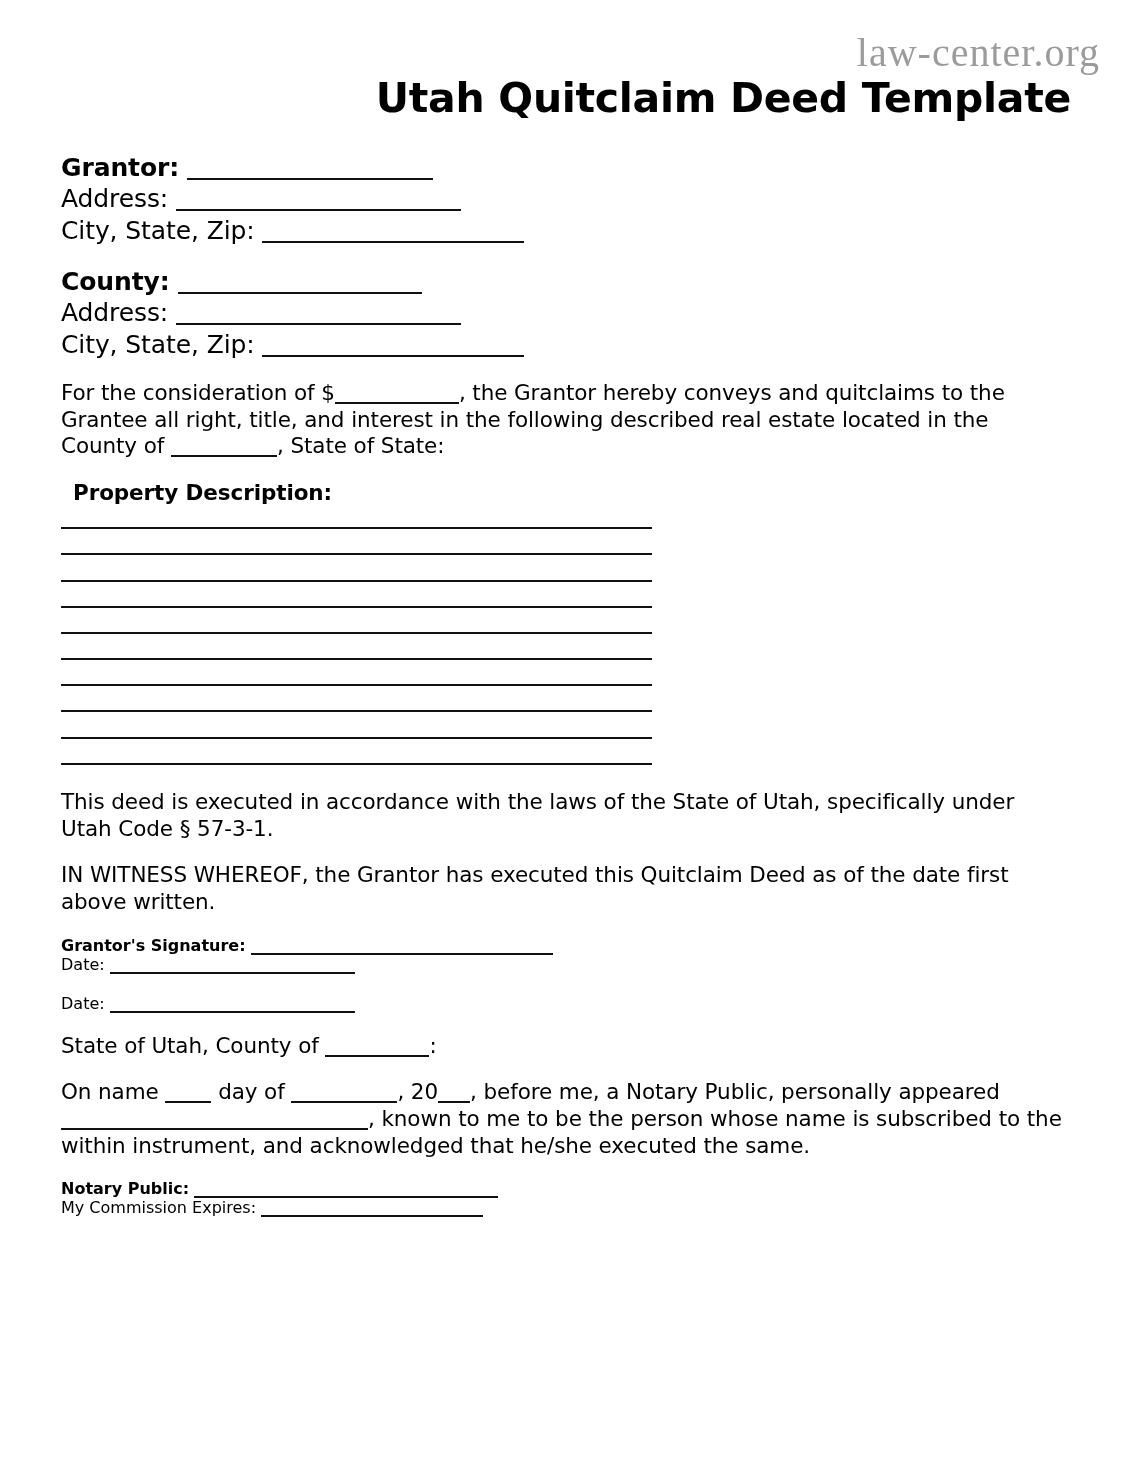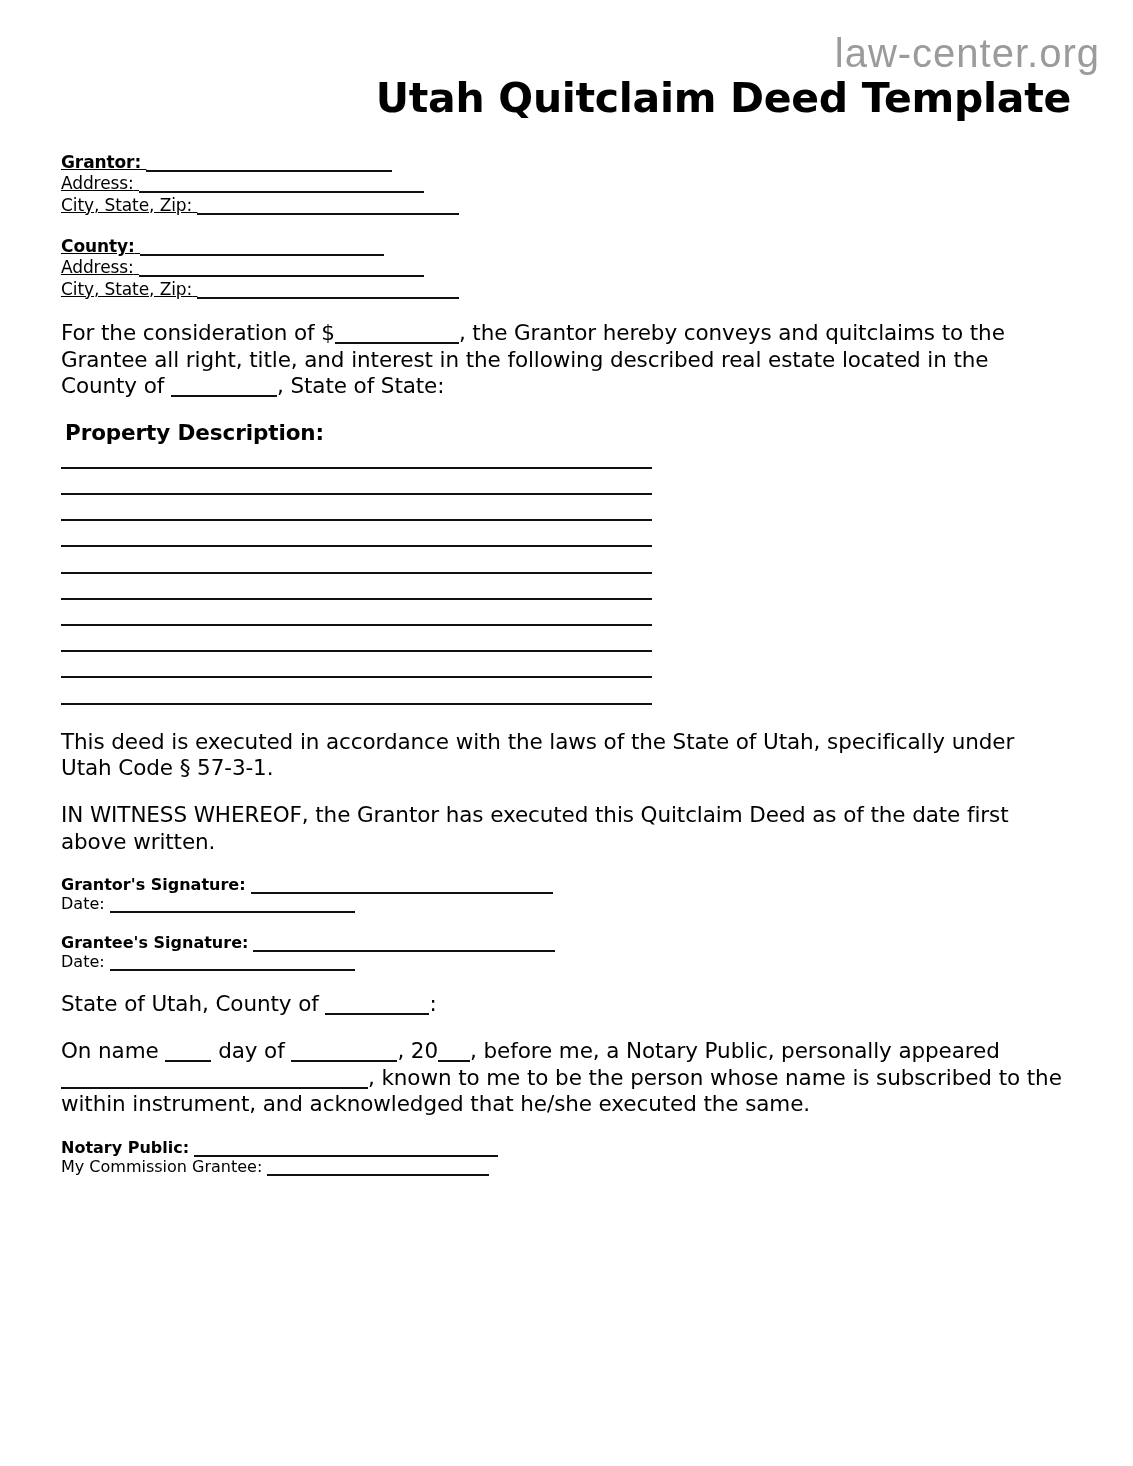--- a/index.html
+++ b/index.html
@@ -21,21 +21,21 @@
     left: 0; top: 0;
     width: 1133px;
     height: 1466px;
     background: #ffffff;
   }
 
   .watermark {
     position: absolute;
     right: 33px;
     top: 33px;
-    font-family: Liberation Sans, sans-serif;
+    font-family: Liberation Serif, serif;
     font-size: 40px;
     letter-spacing: 1px;
     color: #9b9b9b;
     white-space: nowrap;
     line-height: 1;
   }
 
   .content {
     position: absolute;
     left: 61px;
@@ -56,39 +56,38 @@
     font-size: 21.5px;
     line-height: 1.24;
     margin: 0 0 20px 0;
     letter-spacing: -0.1px;
   }
 
   .block {
     margin: 0 0 20px 0;
   }
   .block .row {
-    font-size: 17px;
+    font-size: 25px;
     line-height: 1.255;
     letter-spacing: -0.1px;
     white-space: nowrap;
-    text-decoration: underline;
   }
   .row .lbl-b { font-weight: bold; }
 
   .fill {
     display: inline-block;
     border-bottom: 2.2px solid #111111;
     vertical-align: -4px;
     height: 17px;
   }
 
   h2.sub-head {
     font-size: 21.5px;
     font-weight: bold;
-    margin: 0 0 22px 4px;
+    margin: 0 0 22px 12px;
     letter-spacing: -0.1px;
   }
 
   .ruled-lines {
     margin: 0 0 23px 0;
   }
   .ruled-lines .rline {
     width: 591px;
     height: 0;
     border-bottom: 2.4px solid #111111;
@@ -168,24 +167,20 @@
         <span class="lbl-b">Grantor's Signature:</span>
         <span class="fill" style="width:302px"></span>
       </div>
       <div class="row">
         <span>Date:</span>
         <span class="fill" style="width:245px"></span>
       </div>
     </div>
 
     <div class="sig-block">
-      <div class="row">
-        <span class="lbl-b">Grantee's Signature:</span>
-        <span class="fill" style="width:302px"></span>
-      </div>
       <div class="row">
         <span>Date:</span>
         <span class="fill" style="width:245px"></span>
       </div>
     </div>
 
     <p class="para">
       <span>State of Utah, County of</span>
       <span class="fill" style="width:104px"></span><span>:</span>
     </p>
@@ -197,19 +192,19 @@
       <span class="fill" style="width:106px"></span><span>, 20</span><span class="fill" style="width:32px"></span><span>, before me, a Notary Public, personally appeared</span>
       <span class="fill" style="width:307px"></span><span>, known to me to be the person whose name is subscribed to the within instrument, and acknowledged that he/she executed the same.</span>
     </p>
 
     <div class="sig-block">
       <div class="row">
         <span class="lbl-b">Notary Public:</span>
         <span class="fill" style="width:304px"></span>
       </div>
       <div class="row">
-        <span>My Commission Grantee:</span>
+        <span>My Commission Expires:</span>
         <span class="fill" style="width:222px"></span>
       </div>
     </div>
 
   </div>
 </div>
 
 </body></html>

